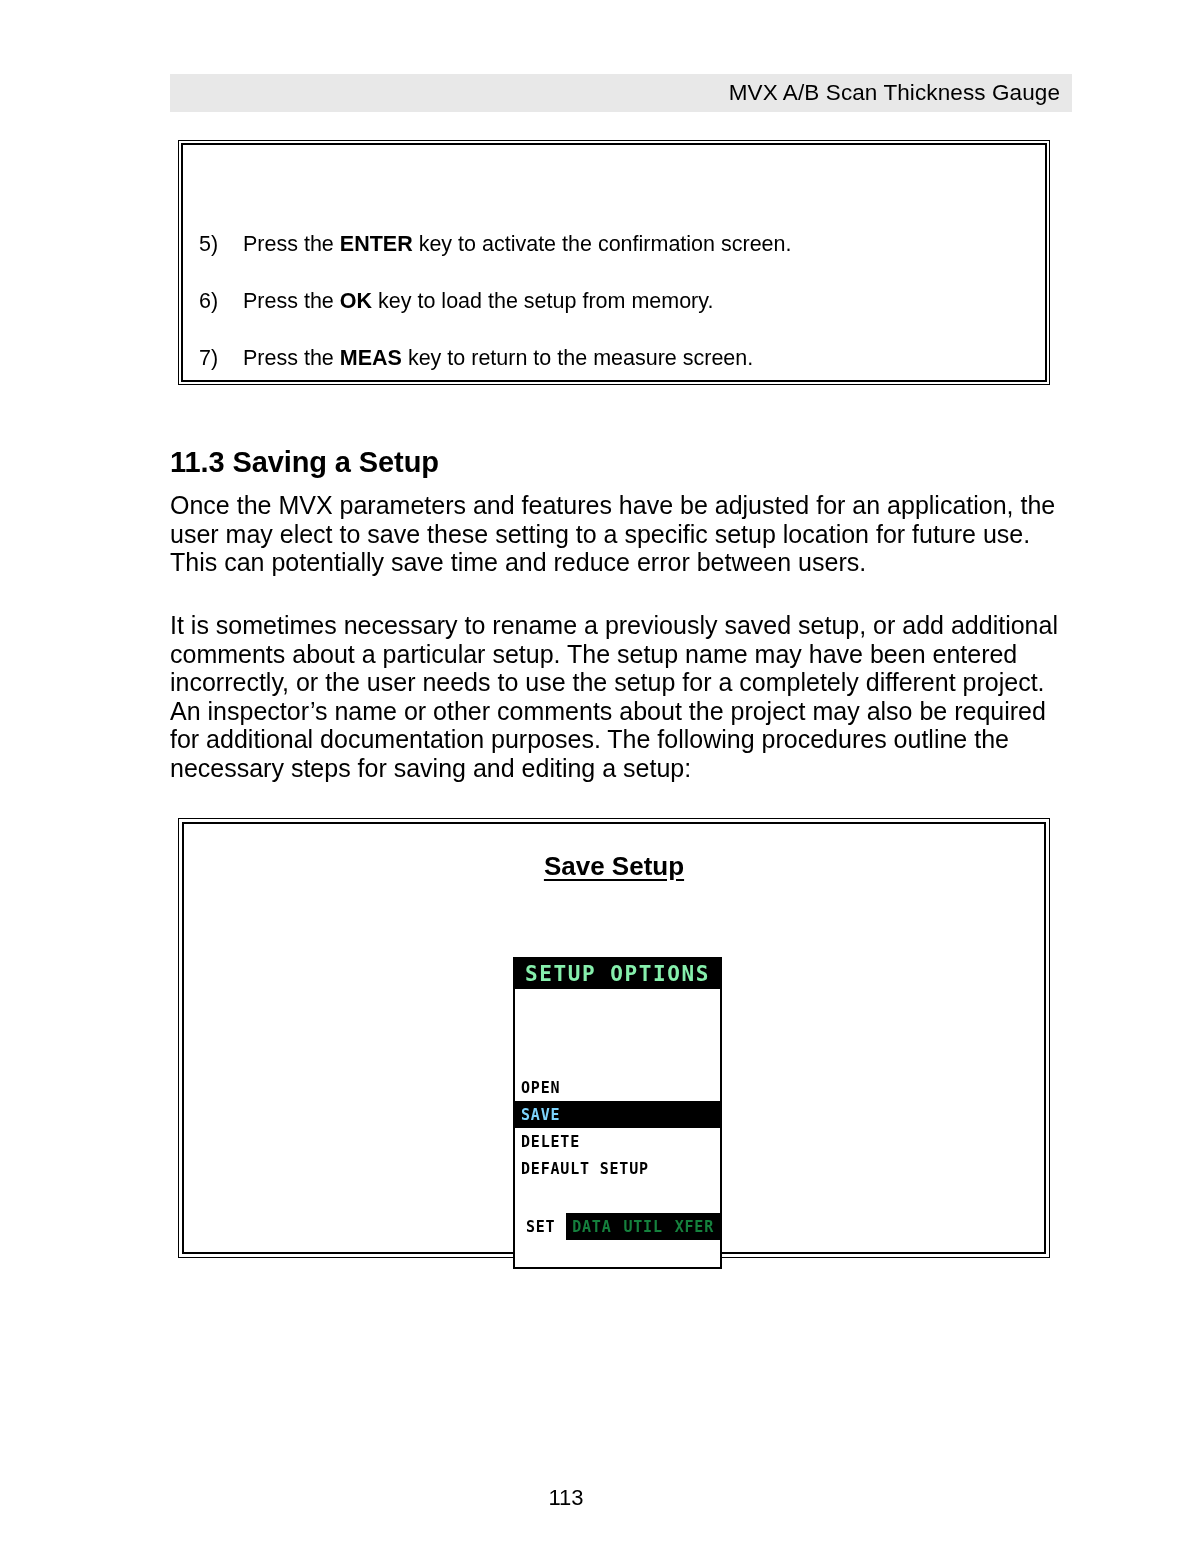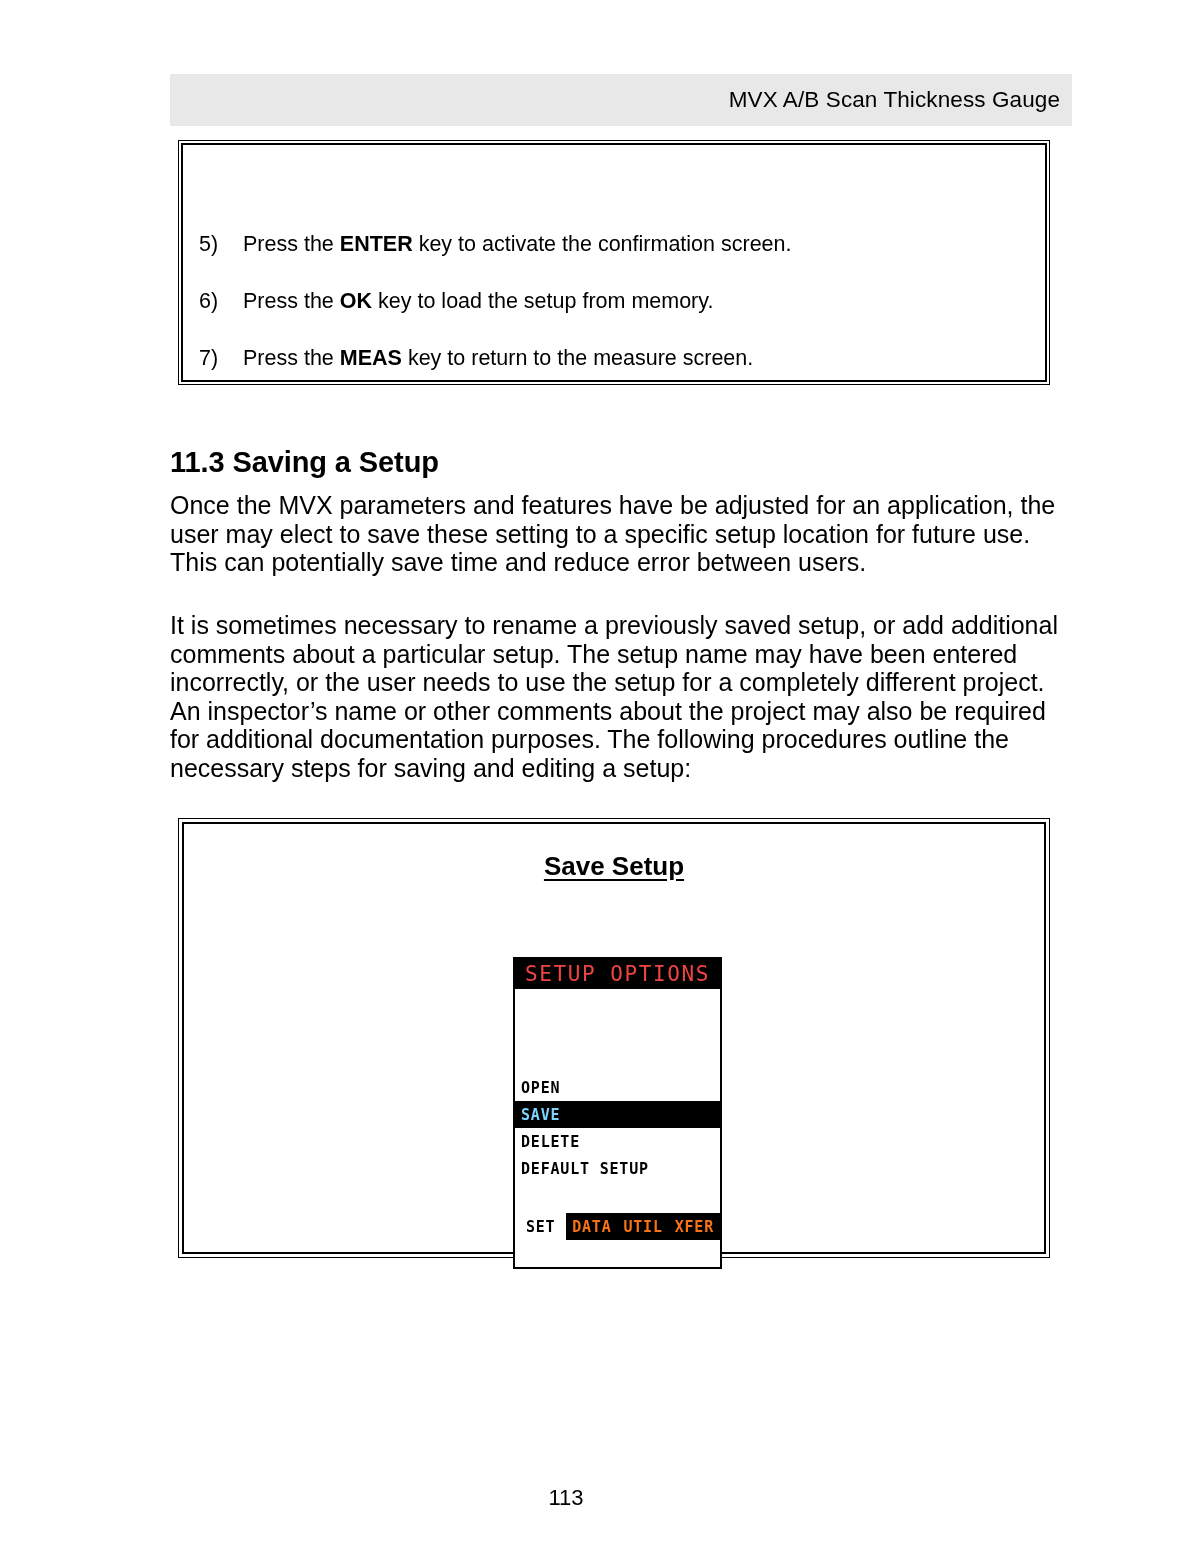--- a/index.html
+++ b/index.html
@@ -16,21 +16,21 @@
     color: #000000;
     overflow: hidden;
   }
 
   
   .page-header {
     position: absolute;
     left: 170px;
     top: 74px;
     width: 902px;
-    height: 52px;
+    height: 38px;
     background: #e8e8e8;
     display: flex;
     align-items: center;
     justify-content: flex-end;
   }
   .page-header-title {
     font-size: 22.5px;
     letter-spacing: 0.1px;
     padding-right: 12px;
     white-space: nowrap;
@@ -134,26 +134,26 @@
     top: 133px;
     width: 209px;
     height: 312px;
     background: #ffffff;
     border: 2px solid #000;
     font-family: "DejaVu Sans Mono", "Liberation Mono", monospace;
   }
   .lcd-titlebar {
     height: 30px;
     background: #000;
-    color: #ef4444;
+    color: #86efac;
     display: flex;
     align-items: center;
     justify-content: center;
     font-size: 21px;
-    font-weight: normal;
+    font-weight: bold;
     letter-spacing: 1.6px;
     white-space: nowrap;
   }
   .lcd-body {
     position: relative;
     height: 251px;
     background: #fff;
   }
   .lcd-menu {
     position: absolute;
@@ -191,21 +191,21 @@
     display: flex;
     align-items: stretch;
   }
   .lcd-tab {
     display: flex;
     align-items: center;
     justify-content: center;
     font-size: 15px;
     font-weight: bold;
     letter-spacing: 0.8px;
-    color: #f97316;
+    color: #15803d;
     flex: 1;
     white-space: nowrap;
   }
   .lcd-tab.active {
     background: #fff;
     color: #000;
   }
 
   
   .page-number {

